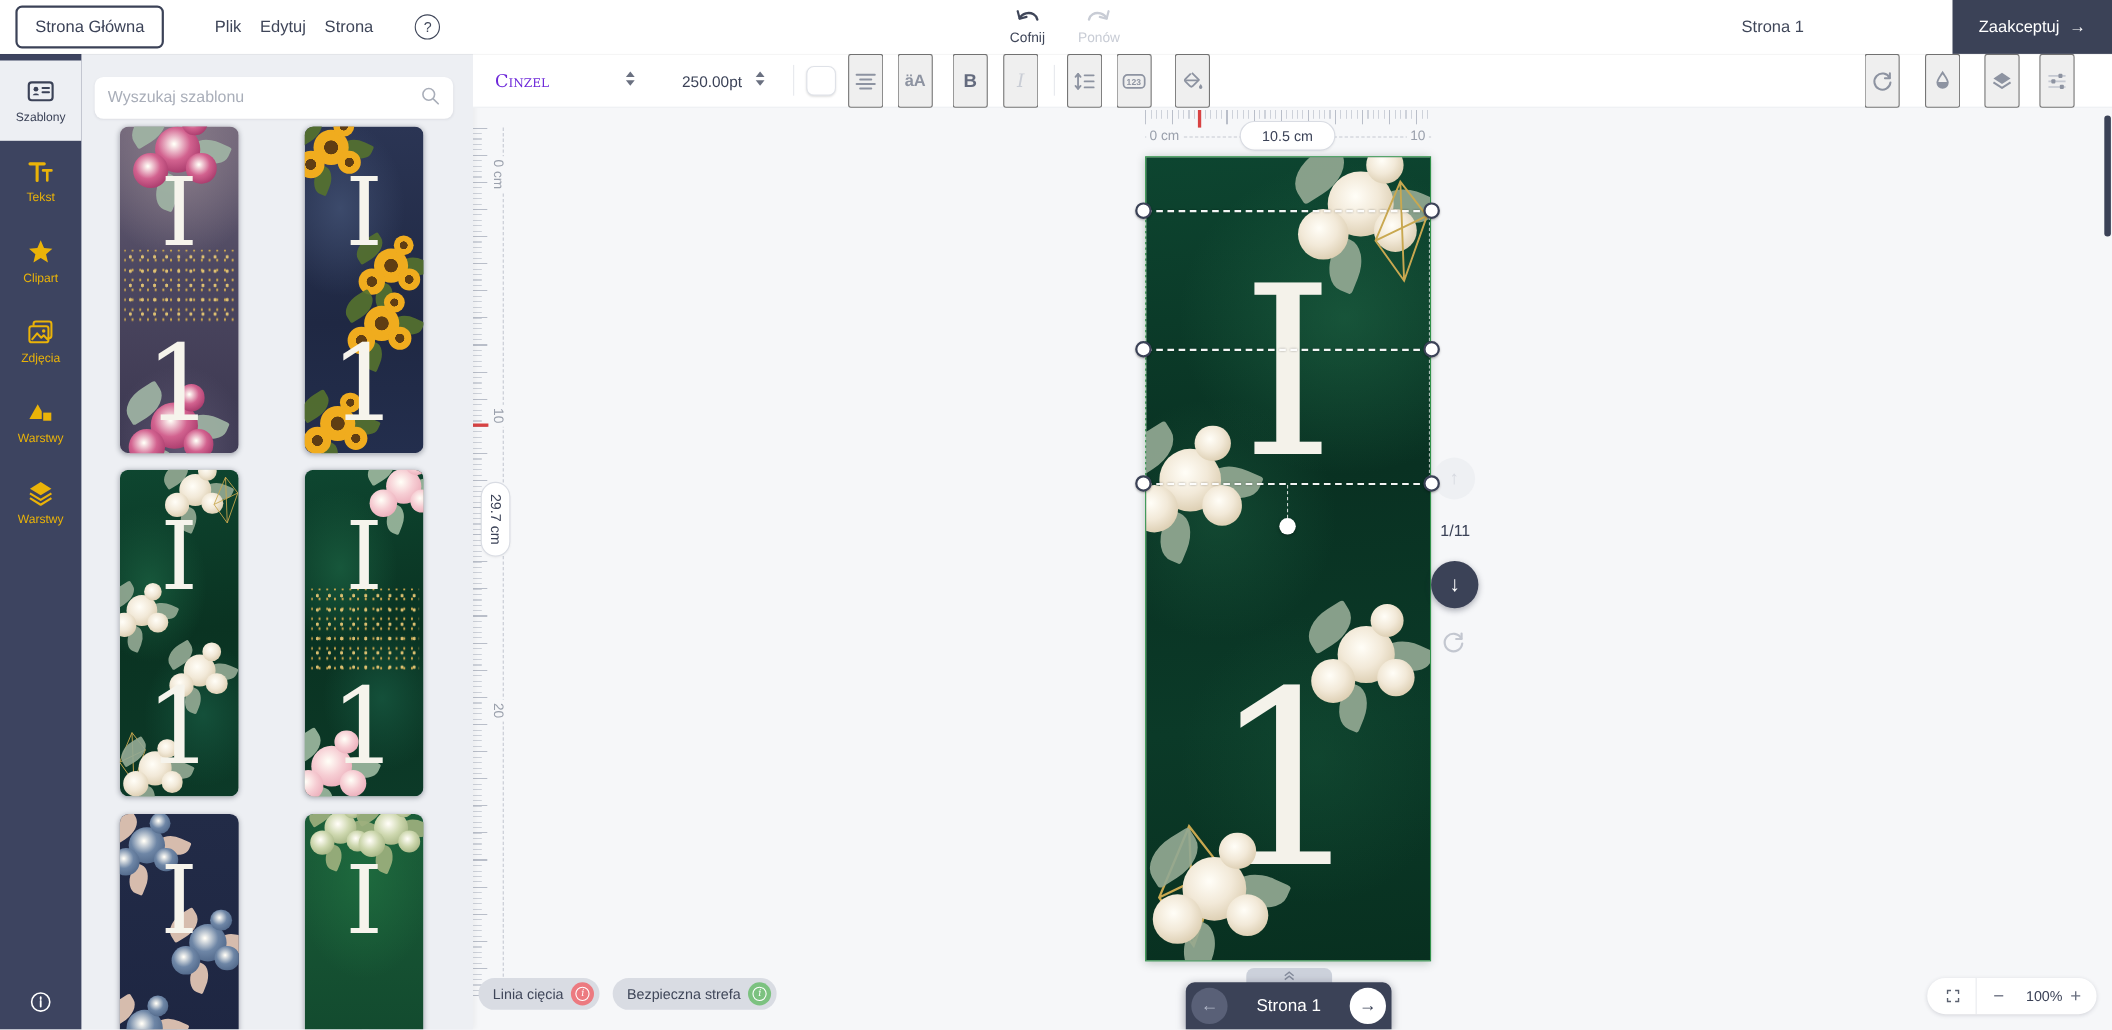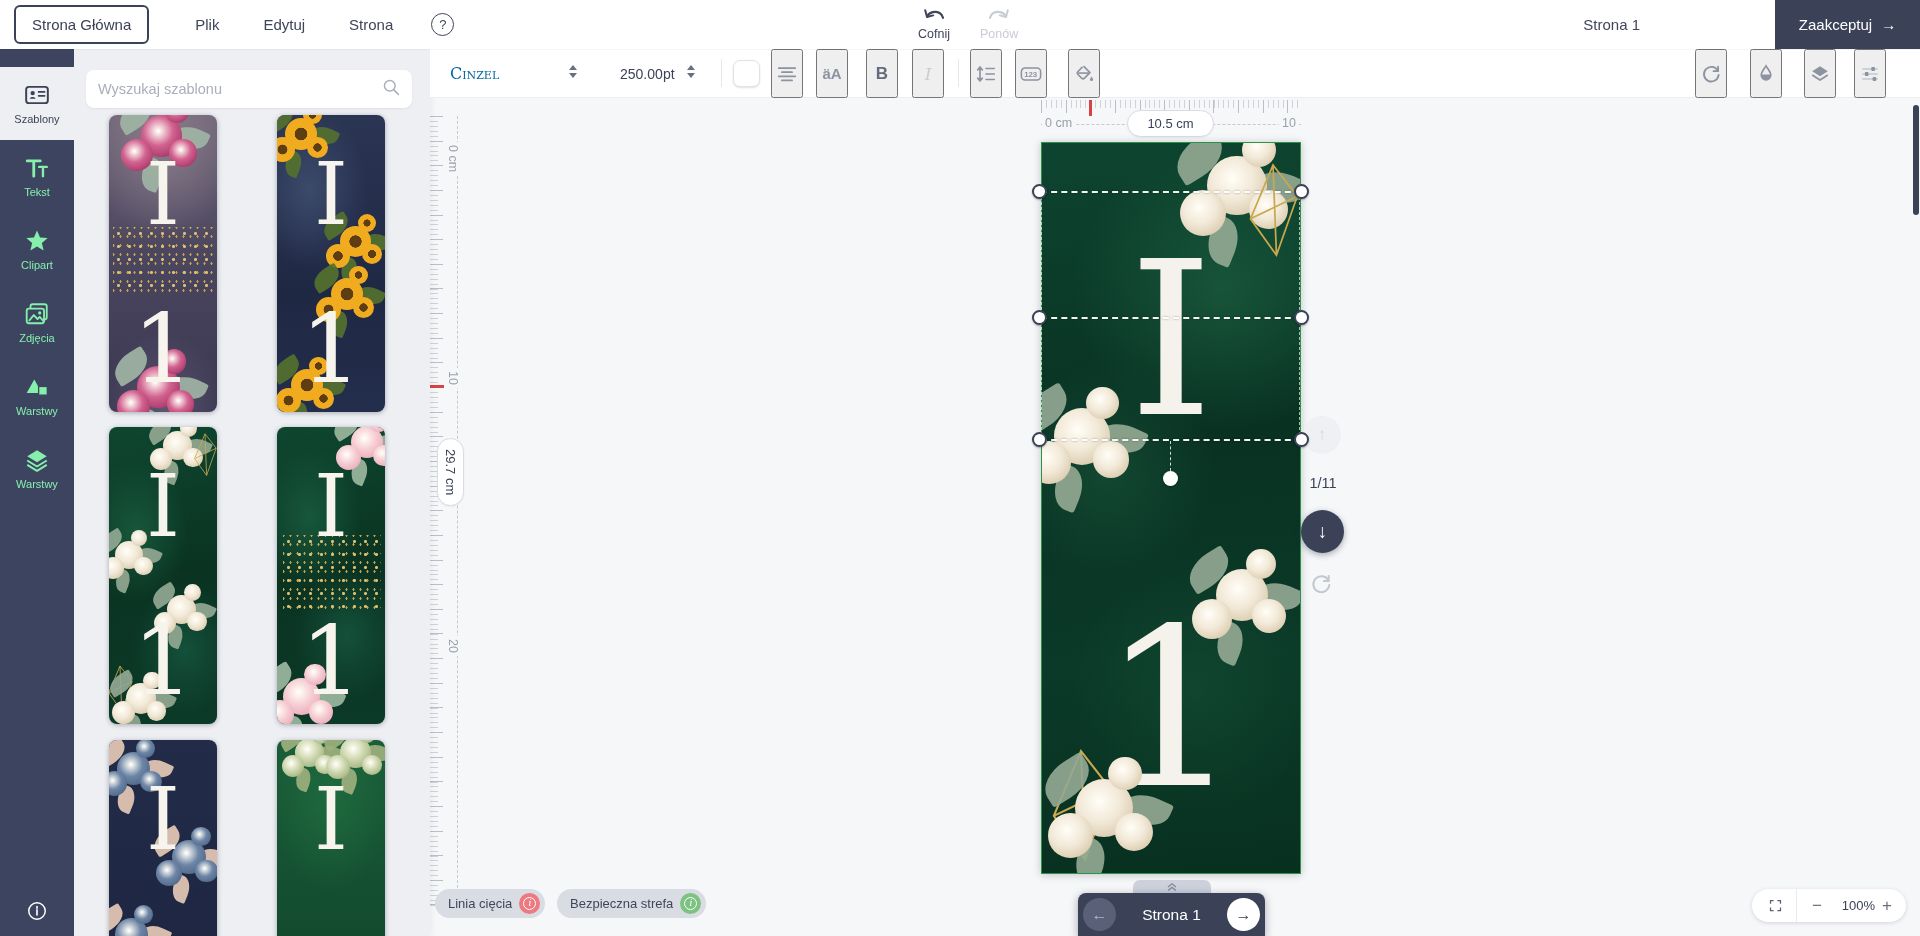--- a/index.html
+++ b/index.html
@@ -3,33 +3,33 @@
 <meta charset="utf-8">
 <style>
   *{margin:0;padding:0;box-sizing:border-box}
   html,body{width:1920px;height:936px;overflow:hidden}
   body{font-family:"Liberation Sans",sans-serif;background:#f6f7f9}
   .app{position:relative;width:1920px;height:936px;overflow:hidden}
 
   
   .topbar{position:absolute;left:0;top:0;right:0;height:49px;background:#fff;display:flex;align-items:center;z-index:40;box-shadow:0 1px 0 rgba(0,0,0,.04)}
   .home-btn{margin-left:14px;padding:9px 16px;border:2px solid #3b4257;border-radius:6px;background:#fff;font-size:15px;color:#3b4257;cursor:pointer;font-family:inherit}
-  .menu{display:flex;gap:44px;margin-left:46px;color:#3f4659;font-size:15px}
+  .menu{display:flex;gap:17px;margin-left:46px;color:#3f4659;font-size:15px}
   .menu span{cursor:pointer}
   .help-circle{width:23px;height:23px;border:1.7px solid #3f4659;border-radius:50%;display:grid;place-items:center;font-size:13px;margin-left:38px;color:#3f4659;cursor:pointer}
   .history{position:absolute;left:918px;top:0;height:49px;display:flex;gap:30px;align-items:center}
   .hist-btn{display:flex;flex-direction:column;align-items:center;gap:1px;font-size:12.5px;color:#3f4659;cursor:pointer;background:none;border:none;font-family:inherit}
   .hist-btn svg{width:24px;height:15px}
   .hist-btn.disabled{color:#c8ccd5}
   .page-indicator{position:absolute;right:280px;font-size:15px;color:#3f4659}
   .accept-btn{position:absolute;right:0;top:0;height:49px;width:145px;background:#3b4257;color:#fff;font-size:15px;display:flex;align-items:center;justify-content:center;gap:9px;border:none;cursor:pointer;font-family:inherit}
 
   
-  .sidebar{position:absolute;left:0;top:49px;width:74px;bottom:0;background:#3d4460;display:flex;flex-direction:column;padding-top:18px;z-index:30}
-  .side-item{height:73px;display:flex;flex-direction:column;align-items:center;justify-content:center;gap:5px;color:#86efac;cursor:pointer}
+  .sidebar{position:absolute;left:0;top:49px;width:74px;bottom:0;background:#3d4460;display:flex;flex-direction:column;padding-top:6px;z-index:30}
+  .side-item{height:73px;display:flex;flex-direction:column;align-items:center;justify-content:center;gap:5px;color:#eab308;cursor:pointer}
   .side-item.active{background:#edeff3;color:#3b4257}
   .side-ic svg{width:26px;height:26px;display:block}
   .side-lb{font-size:11px}
   .side-info{margin-top:auto;margin-bottom:14px;display:grid;place-items:center;color:#fff;cursor:pointer}
   .side-info svg{width:22px;height:22px}
 
   
   .panel{position:absolute;left:74px;top:49px;width:356px;bottom:0;background:#edeff3;z-index:20;box-shadow:2px 0 6px rgba(0,0,0,.05)}
   .search-box{position:absolute;left:12px;top:21px;width:326px;height:38px;background:#fff;border-radius:8px;display:flex;align-items:center;padding:0 12px;box-shadow:0 1px 2px rgba(60,66,87,.08)}
   .search-box input{border:none;outline:none;flex:1;font-size:14.5px;color:#3f4659;background:transparent;font-family:inherit}
@@ -66,21 +66,21 @@
   .sage{--f1:#cdd7ae;--f2:#8ea06b;--leaf:#9db07e}
   .sf{--leaf:#55712f}
   .sf .fl{background:radial-gradient(circle,#5f3d13 0 27%,#f0ac1e 29% 72%,#cf8d10 74% 100%)}
   .sparkles{position:absolute;background-image:radial-gradient(#e6c775 1.1px,transparent 1.7px),radial-gradient(#cfa94f .8px,transparent 1.3px);background-size:11px 13px,7px 9px;background-position:0 0,4px 5px;opacity:.95}
   .goldgeo{position:absolute}
   .goldgeo svg{display:block;width:100%;height:100%}
 
   
   .toolbar{position:absolute;left:430px;top:49px;right:0;height:49px;background:#fff;border-bottom:1px solid #eceef2;z-index:25}
   .toolbar>*{position:absolute}
-  .tb-font{left:20px;top:0;height:49px;display:flex;align-items:center;font-family:"DejaVu Serif",serif;font-variant:small-caps;font-size:16px;color:#0369a1;cursor:pointer}
+  .tb-font{left:20px;top:0;height:49px;display:flex;align-items:center;font-family:"DejaVu Serif",serif;font-variant:small-caps;font-size:16px;color:#6d28d9;cursor:pointer}
   .stepper{display:flex;flex-direction:column;gap:3px;cursor:pointer}
   .stepper b{width:0;height:0;border-left:4px solid transparent;border-right:4px solid transparent}
   .stepper .up{border-bottom:5px solid #6a7080}
   .stepper .dn{border-top:5px solid #6a7080}
   .st1{left:139px;top:16px}.st2{left:257px;top:16px}
   .tb-size{left:190px;top:0;height:49px;display:flex;align-items:center;font-size:14px;color:#3b4257}
   .tb-unit{left:233px;top:0;height:49px;display:flex;align-items:center;font-size:14px;color:#3b4257}
   .tb-div{width:1px;height:28px;top:10px;background:#e6e8ed}
   .d1{left:291px}.d2{left:528px}
   .swatch{left:303px;top:11px;width:27px;height:27px;border-radius:7px;background:#fff;border:1px solid #dfe2e8;box-shadow:inset 0 0 0 2px #fff,0 1px 2px rgba(0,0,0,.12);cursor:pointer}

